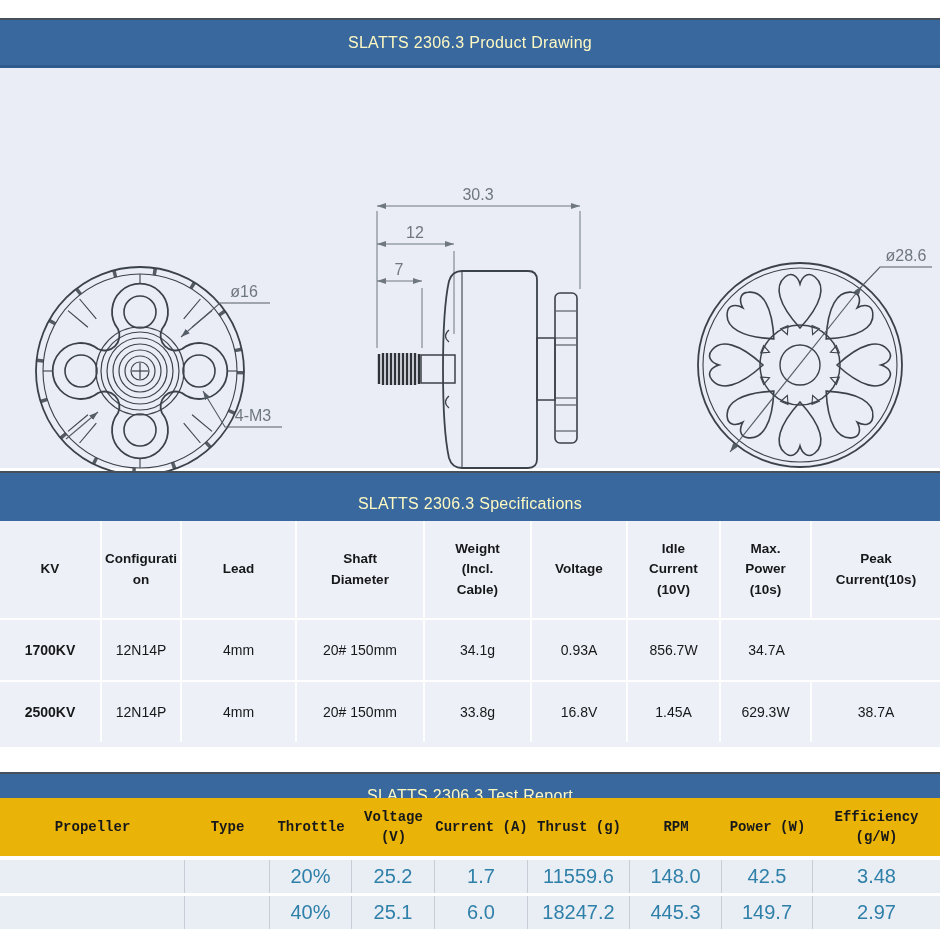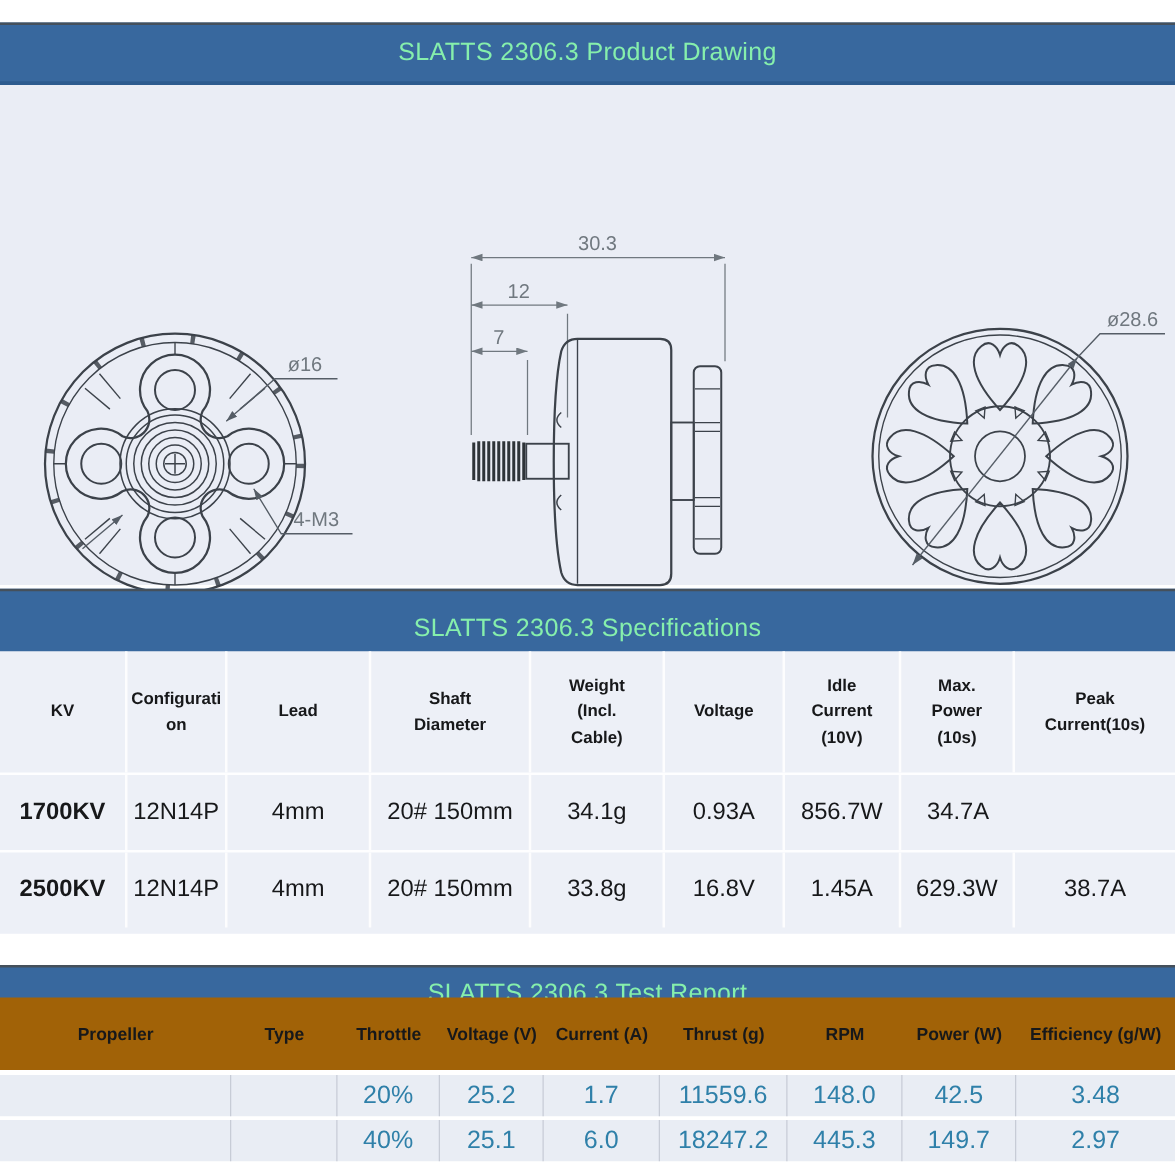--- a/index.html
+++ b/index.html
@@ -2,21 +2,21 @@
 <html><head>
 <meta charset="utf-8">
 <style>
   html,body{margin:0;padding:0;background:#ffffff;}
   .page{position:relative;width:940px;height:940px;background:#ffffff;overflow:hidden;
         font-family:"Liberation Sans",sans-serif;color:#17181a;}
   
   .banner{position:absolute;left:0;width:940px;box-sizing:border-box;
           background:#38689E;border-top:2px solid #45505B;border-bottom:3px solid #2D5B8E;
           display:flex;align-items:center;justify-content:center;}
-  .banner span{color:#86efac;font-size:20px;letter-spacing:.3px;}
+  .banner span{color:#fef9c3;font-size:16px;letter-spacing:.3px;}
   #banner-drawing{top:18px;height:50px;}
   #banner-specs{top:471px;height:66px;}
   #banner-test{top:772px;height:48px;}
   
   .drawing-area{position:absolute;top:68px;left:0;width:940px;height:400px;background:#EAEDF5;}
   .drawing-area svg{position:absolute;}
   #front-svg{left:20px;top:183px;}
   #side-svg{left:358px;top:118px;}
   #rear-svg{left:678px;top:172px;}
   .mline{stroke:#3C424A;fill:none;}
@@ -24,32 +24,32 @@
   .dimtxt{fill:#70787F;font-size:16px;font-family:"Liberation Sans",sans-serif;}
   
   .spec-section{position:absolute;top:521px;left:0;width:940px;height:226px;background:#EDF0F7;}
   .spec-row{display:grid;grid-template-columns:102px 80px 115px 128px 107px 96px 93px 91px 128px;}
   .spec-section .cell{display:flex;align-items:center;justify-content:center;text-align:center;
         box-sizing:border-box;border-right:2px solid rgba(255,255,255,.85);}
   .spec-section .cell:last-child{border-right:none;}
   #spec-head{height:97px;}
   .spec-datarow{height:60px;border-top:2px solid rgba(255,255,255,.9);}
   .spec-section .hcell{font-weight:bold;font-size:13.5px;line-height:1.5;}
-  .spec-section .dcell{font-size:19px;}
+  .spec-section .dcell{font-size:14px;}
   .spec-datarow .c0{font-weight:bold;}
   #spec-head .c1{padding:0 2px;overflow-wrap:anywhere;}
   #spec-head .c2{padding:0 22px;}
   #spec-head .c4{padding:0 24px;}
   #spec-head .c6{padding:0 18px;}
   #spec-head .c7{padding:0 18px;}
   #spec-head .c8{padding:0 10px;}
   
   .test-section{position:absolute;top:798px;left:0;width:940px;}
   .test-row{display:grid;grid-template-columns:185px 85px 82px 83px 93px 102px 92px 91px 127px;}
-  #test-head{background:#a16207;height:58px;margin-bottom:4px;}
+  #test-head{background:#eab308;height:58px;margin-bottom:4px;font-family:Liberation Mono, monospace;}
   #test-head .cell{display:flex;align-items:center;justify-content:center;text-align:center;
         font-weight:bold;font-size:14px;line-height:1.45;}
   .test-datarow{background:#E9EDF4;height:33px;margin-bottom:3px;}
   .test-datarow .cell{display:flex;align-items:center;justify-content:center;
         font-size:20px;color:#2F80A9;box-sizing:border-box;border-right:1px solid #C7CCD6;}
   .test-datarow .cell:last-child{border-right:none;}
 </style>
 </head>
 <body>
 

